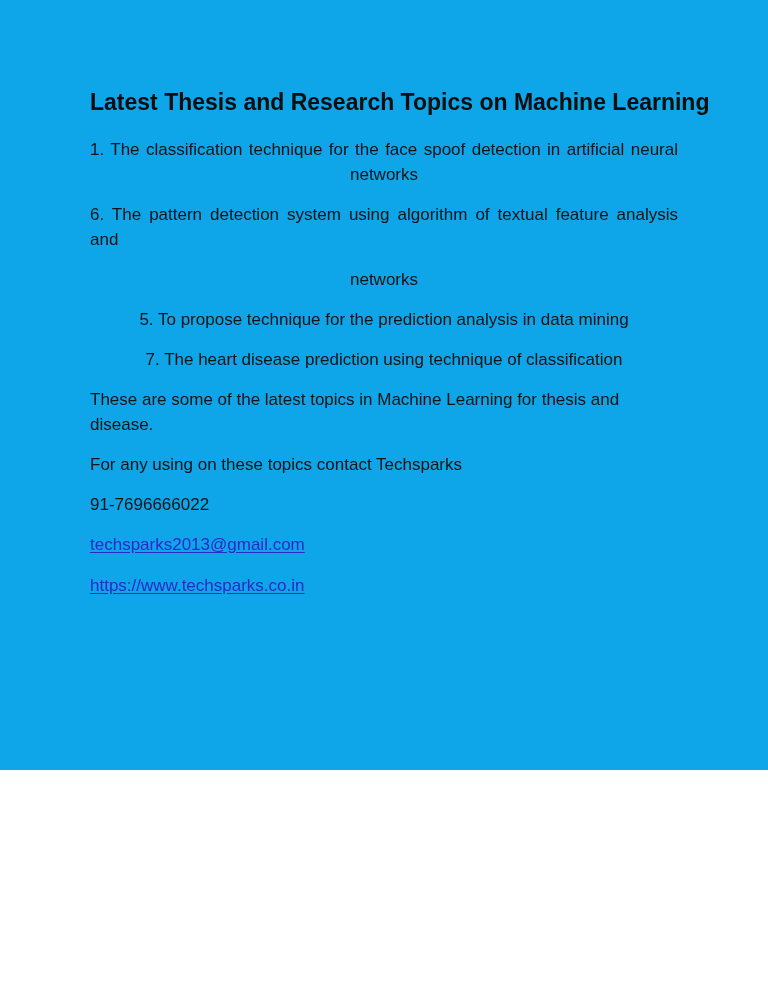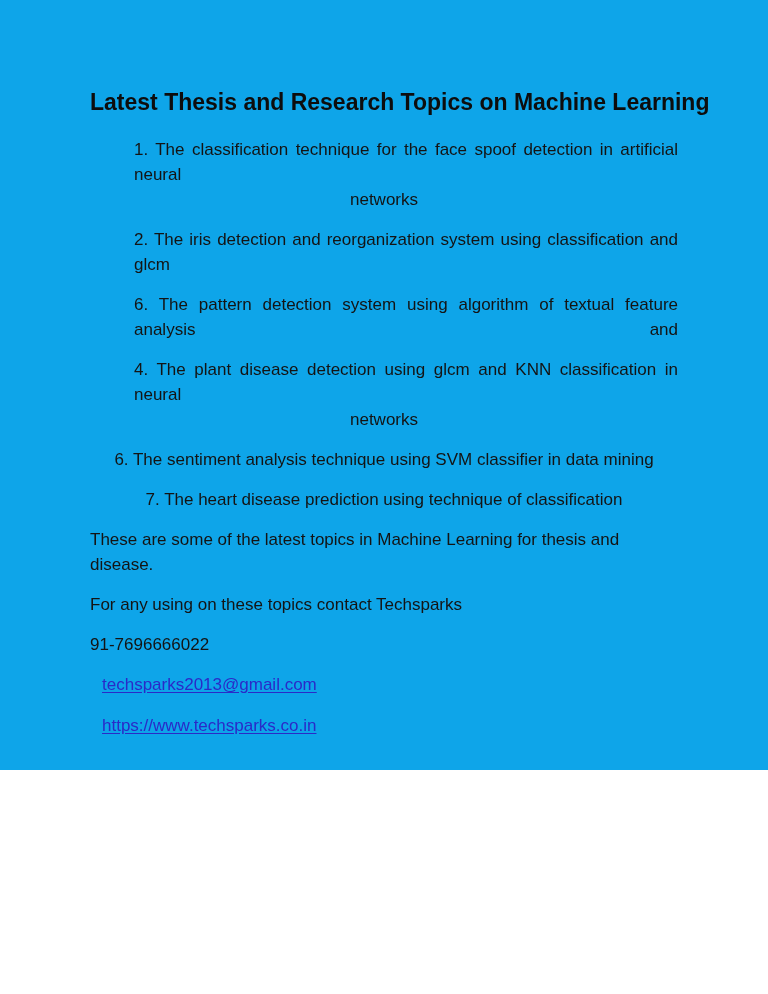--- a/index.html
+++ b/index.html
@@ -36,57 +36,53 @@
     margin: 0 0 15px 0;
     text-align: left;
   }
   .line {
     display: block;
     text-align: center;
   }
   .line.just {
     text-align: justify;
     text-align-last: justify;
-    margin-left: 44px;
   }
   .doc-link {
     color: #2a2ac8;
     text-decoration: underline;
     text-underline-offset: 2px;
-    margin-left: 12px;
   }
   .link-para {
     margin: 0 0 16px 0;
   }
 </style>
 </head>
 <body>
 
 <div class="page">
   <div class="content">
 
     <h1 class="doc-title">Latest Thesis and Research Topics on Machine Learning</h1>
 
     <div>
         <div class="para">
           <span class="line just">1. The classification technique for the face spoof detection in artificial neural</span>
           <span class="line">networks</span>
         </div>
         <div class="para">
-          <span class="line just">2. The iris detection and reorganization system using classification and glcm</span>
         </div>
         <div class="para">
           <span class="line just">6. The pattern detection system using algorithm of textual feature analysis and</span>
         </div>
         <div class="para">
-          <span class="line just">4. The plant disease detection using glcm and KNN classification in neural</span>
           <span class="line">networks</span>
         </div>
         <div class="para">
-          <span class="line">6. The sentiment analysis technique using SVM classifier in data mining</span>
+          <span class="line">5. To propose technique for the prediction analysis in data mining</span>
         </div>
         <div class="para">
           <span class="line">7. The heart disease prediction using technique of classification</span>
         </div>
       </div>
 
     <p class="para">These are some of the latest topics in Machine Learning for thesis and disease.</p>
 
     <p class="para">For any using on these topics contact Techsparks</p>
 

